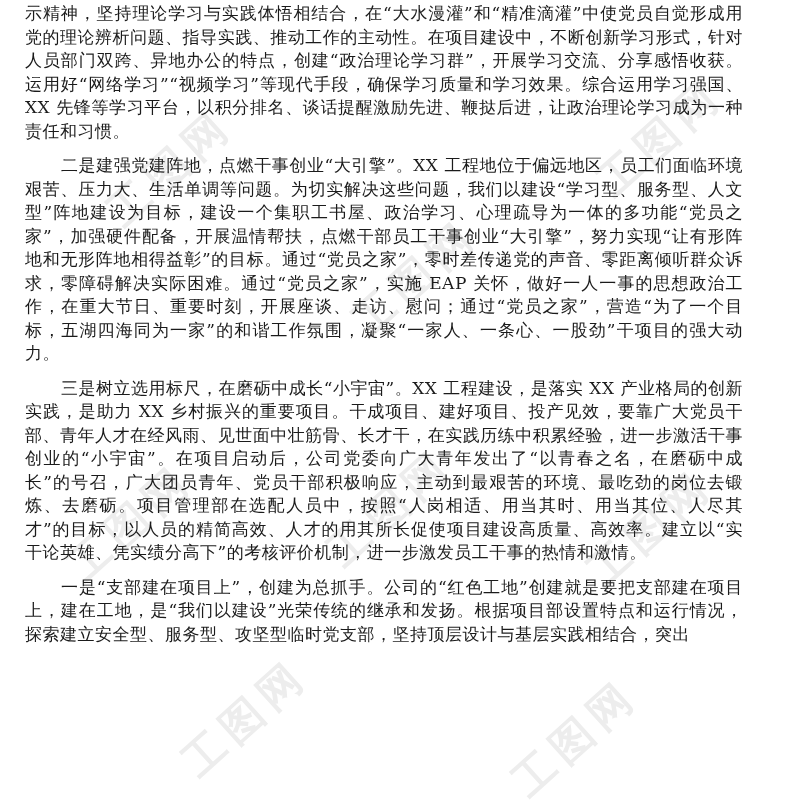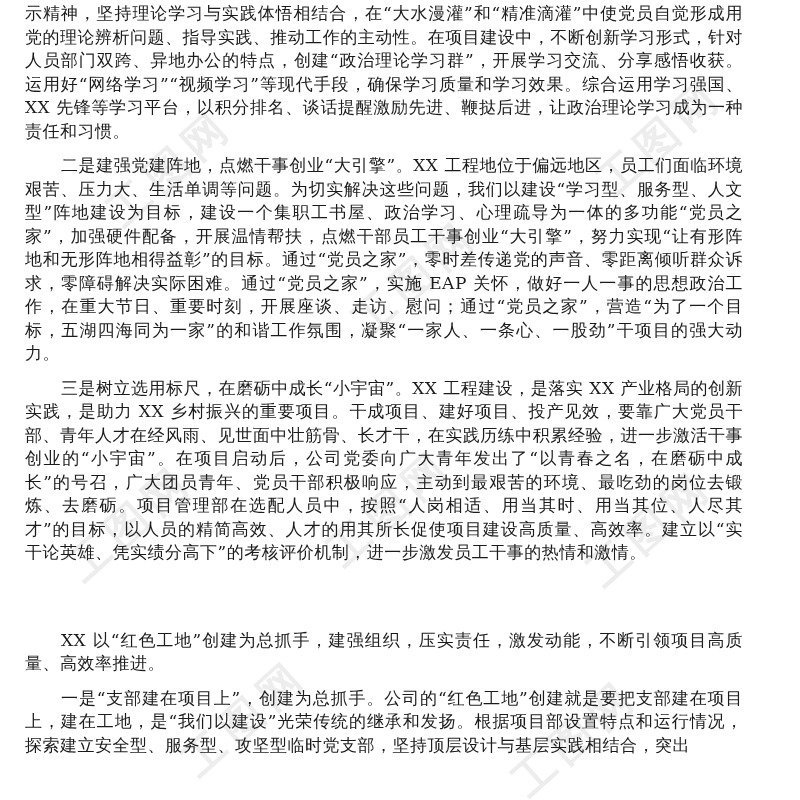--- a/index.html
+++ b/index.html
@@ -86,18 +86,17 @@
 
   <div class="content">
 
     <p class="para no-indent"><span>示精神，坚持理论学习与实践体悟相结合，在“大水漫灌”和“精准滴灌”中使党员自觉形成用党的理论辨析问题、指导实践、推动工作的主动性。在项目建设中，不断创新学习形式，针对人员部门双跨、异地办公的特点，创建“政治理论学习群”，开展学习交流、分享感悟收获。运用好“网络学习”“视频学习”等现代手段，确保学习质量和学习效果。综合运用学习强国、XX 先锋等学习平台，以积分排名、谈话提醒激励先进、鞭挞后进，让政治理论学习成为一种责任和习惯。</span></p>
 
     <p class="para"><span class="lead">二是建强党建阵地，点燃干事创业“大引擎”。</span><span>XX 工程地位于偏远地区，员工们面临环境艰苦、压力大、生活单调等问题。为切实解决这些问题，我们以建设“学习型、服务型、人文型”阵地建设为目标，建设一个集职工书屋、政治学习、心理疏导为一体的多功能“党员之家”，加强硬件配备，开展温情帮扶，点燃干部员工干事创业“大引擎”，努力实现“让有形阵地和无形阵地相得益彰”的目标。通过“党员之家”，零时差传递党的声音、零距离倾听群众诉求，零障碍解决实际困难。通过“党员之家”，实施 EAP 关怀，做好一人一事的思想政治工作，在重大节日、重要时刻，开展座谈、走访、慰问；通过“党员之家”，营造“为了一个目标，五湖四海同为一家”的和谐工作氛围，凝聚“一家人、一条心、一股劲”干项目的强大动力。</span></p>
 
     <p class="para"><span class="lead">三是树立选用标尺，在磨砺中成长“小宇宙”。</span><span>XX 工程建设，是落实 XX 产业格局的创新实践，是助力 XX 乡村振兴的重要项目。干成项目、建好项目、投产见效，要靠广大党员干部、青年人才在经风雨、见世面中壮筋骨、长才干，在实践历练中积累经验，进一步激活干事创业的“小宇宙”。在项目启动后，公司党委向广大青年发出了“以青春之名，在磨砺中成长”的号召，广大团员青年、党员干部积极响应，主动到最艰苦的环境、最吃劲的岗位去锻炼、去磨砺。项目管理部在选配人员中，按照“人岗相适、用当其时、用当其位、人尽其才”的目标，以人员的精简高效、人才的用其所长促使项目建设高质量、高效率。建立以“实干论英雄、凭实绩分高下”的考核评价机制，进一步激发员工干事的热情和激情。</span></p>
 
 
-    <p class="para gap-top"><span>XX 以“红色工地”创建为总抓手，建强组织，压实责任，激发动能，不断引领项目高质量、高效率推进。</span></p>
 
     <p class="para"><span class="lead">一是“支部建在项目上”，创建为总抓手。</span><span>公司的“红色工地”创建就是要把支部建在项目上，建在工地，是“我们以建设”光荣传统的继承和发扬。根据项目部设置特点和运行情况，探索建立安全型、服务型、攻坚型临时党支部，坚持顶层设计与基层实践相结合，突出</span></p>
 
   </div>
 </div>
 
 </body></html>

